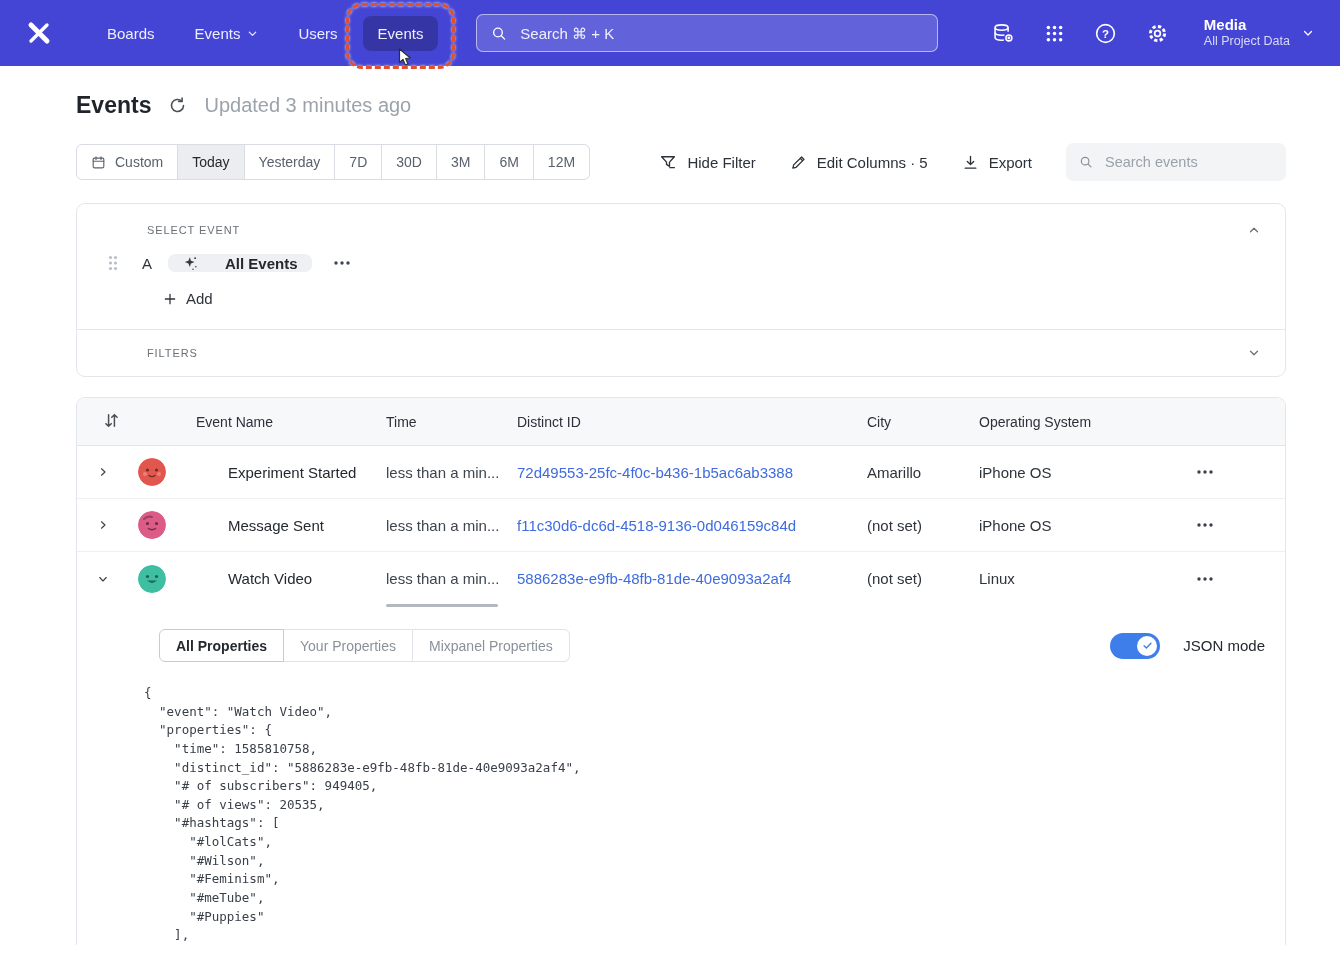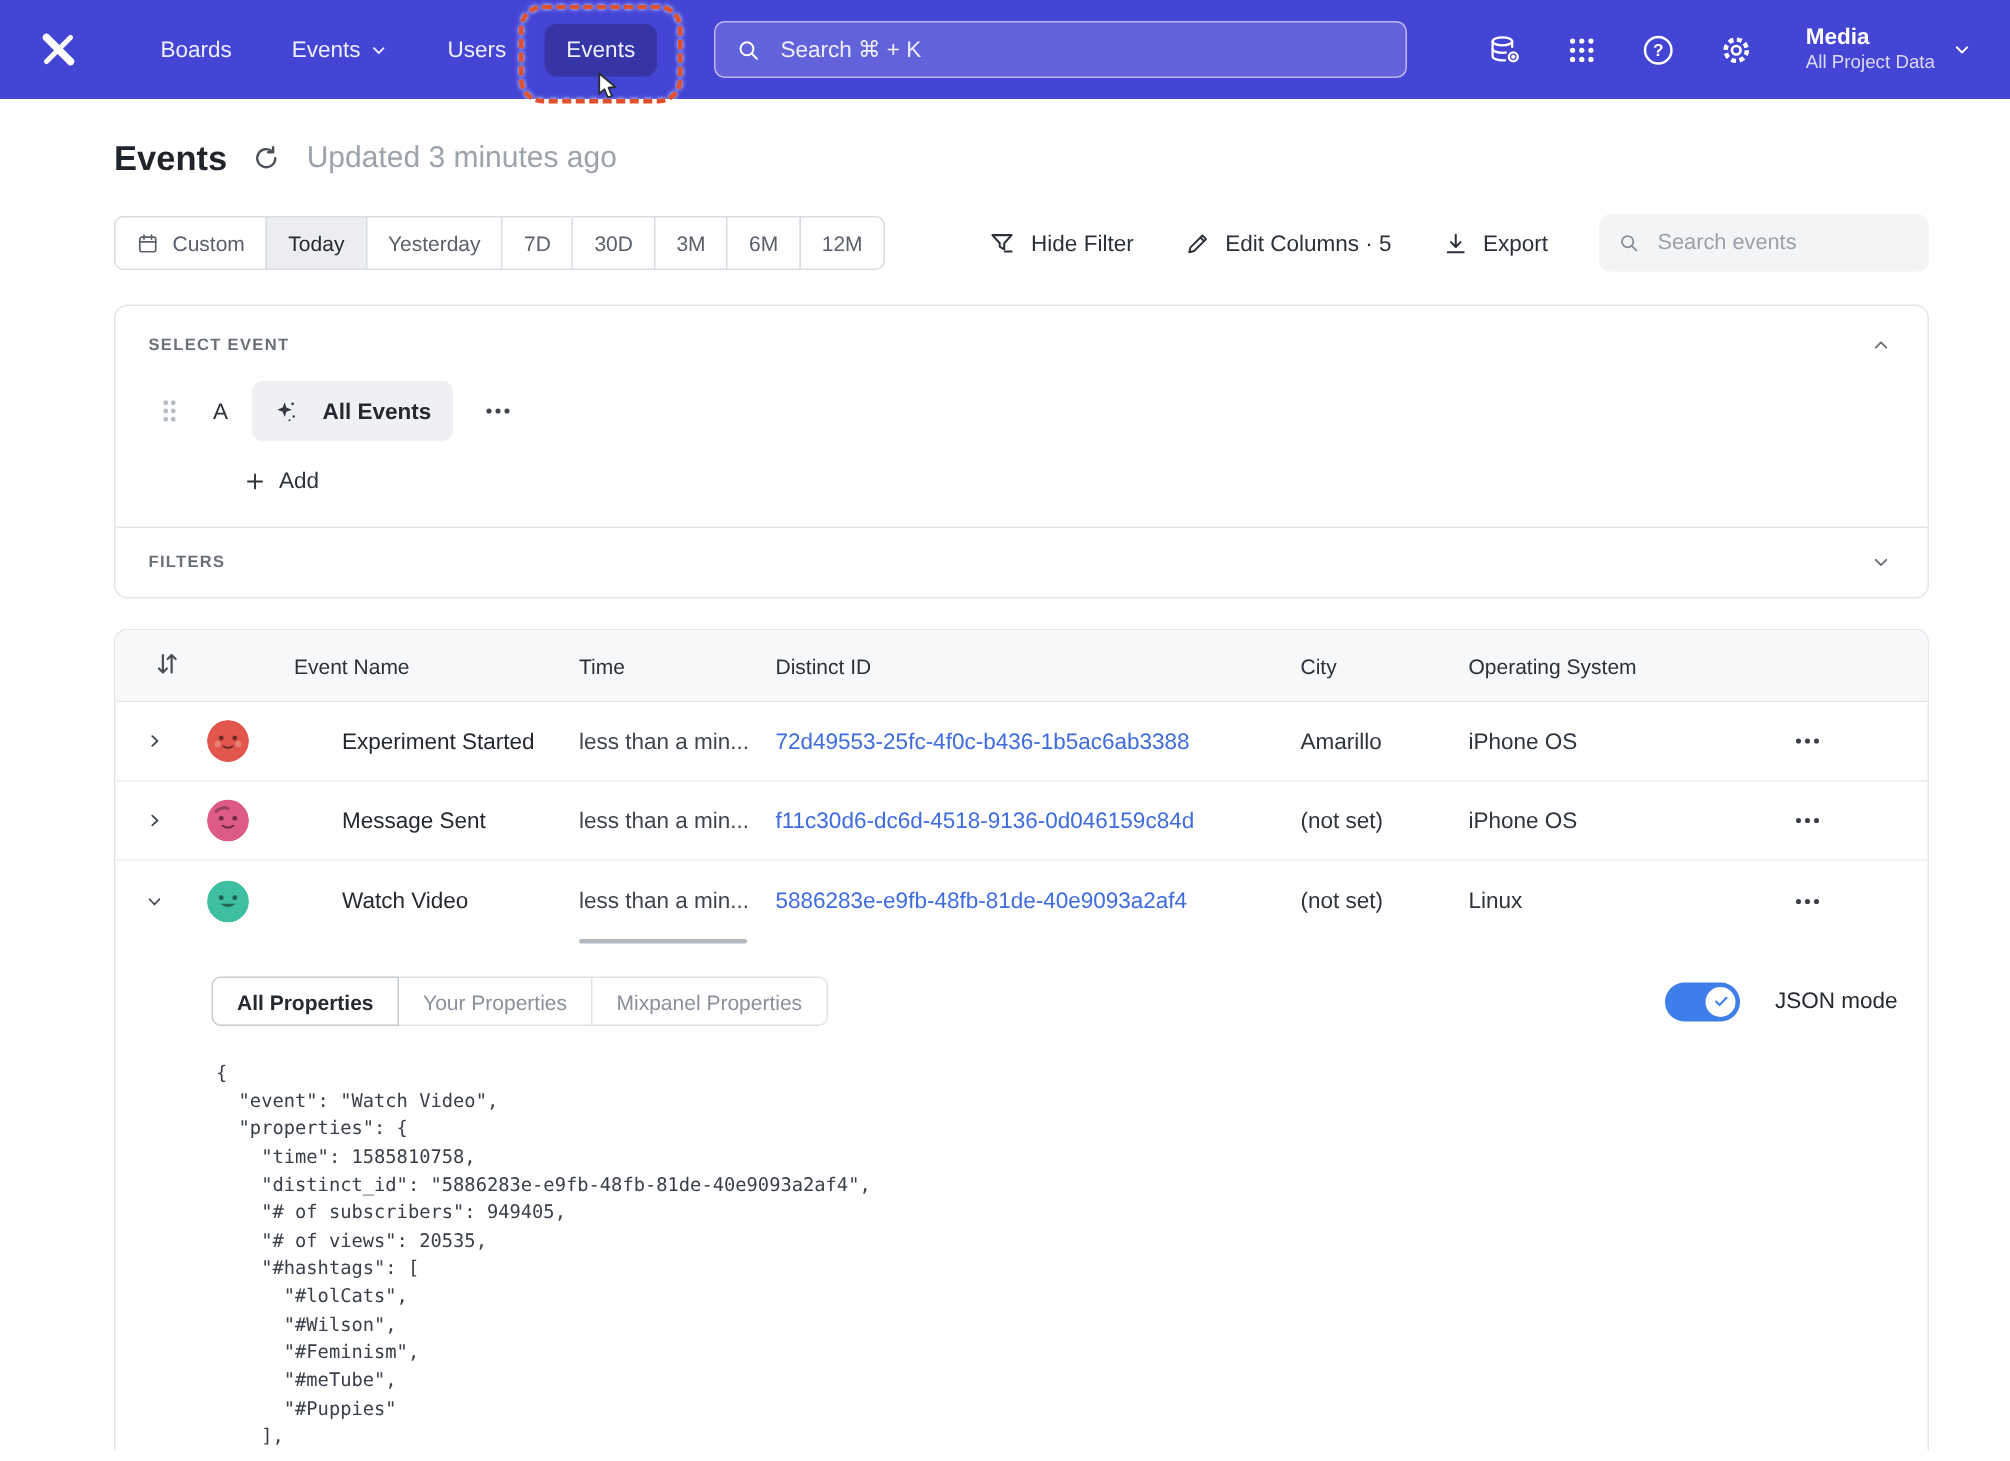--- a/index.html
+++ b/index.html
@@ -76,28 +76,28 @@
   .events-search input {
     background:transparent; border:none; outline:none; font-size:14.5px; width:100%;
     color:#24292F; font-family:inherit;
   }
   .events-search input::placeholder { color:#9AA1A9; }
 
   
   .query-card { border:1px solid #E3E6EA; border-radius:9px; margin-top:22px; }
   .qc-top { padding:17px 22px 22px 22px; }
   .qc-head { display:flex; justify-content:space-between; align-items:center; }
-  .qc-label { font-size:11px; font-weight:700; letter-spacing:.9px; color:#697077; }
+  .qc-label { font-size:11px; font-weight:400; letter-spacing:.9px; color:#697077;margin-left:48px; }
   .chev-btn { cursor:pointer; padding:2px; }
   .event-row { display:flex; align-items:center; margin-top:15px; }
   .drag { margin-left:9px; cursor:grab; }
   .row-letter { width:30px; margin-left:14px; text-align:center; font-size:15px; color:#2E343B; }
   .event-chip {
-    display:flex; align-items:center; gap:16px; background:#EFF0F3; border-radius:7px;
-    height:40px; padding:0 14px; font-size:15px; font-weight:700; color:#24292F;
+    display:flex; align-items:center; gap:26px; background:#EFF0F3; border-radius:7px;
+    height:18px; padding:0 14px; font-size:15px; font-weight:700; color:#24292F;
     margin-left:6px; cursor:pointer;
   }
   .chip-menu { margin-left:18px; cursor:pointer; padding:4px; }
   .add-btn {
     display:flex; align-items:center; gap:9px; margin:18px 0 0 64px;
     font-size:15px; color:#2E343B; font-weight:500; cursor:pointer; width:fit-content;
   }
   .qc-filters {
     border-top:1px solid #E3E6EA; height:47px; display:flex; align-items:center;
     justify-content:space-between; padding:0 22px;
@@ -134,21 +134,21 @@
 
   
   .detail { padding:24px 20px 0 64px; }
   .detail-bar { display:flex; align-items:center; }
   .tabs { display:flex; }
   .tab {
     height:33px; padding:0 16px; display:flex; align-items:center;
     border:1px solid #DFE2E7; margin-left:-1px; font-size:14px; color:#8A919B;
     background:#fff; cursor:pointer; white-space:nowrap;
   }
-  .tab:first-child { border-radius:6px 0 0 6px; margin-left:0; }
+  .tab:first-child { border-radius:6px 0 0 6px; margin-left:18px; }
   .tab:last-child { border-radius:0 6px 6px 0; }
   .tab.active { font-weight:700; color:#24292F; border-color:#C6CBD2; position:relative; z-index:2; }
   .json-toggle-group { margin-left:auto; display:flex; align-items:center; gap:23px; }
   .toggle { width:50px; height:26px; border-radius:13px; background:var(--toggle,#3E7EEB); position:relative; cursor:pointer; }
   .knob {
     position:absolute; right:3px; top:3px; width:20px; height:20px; border-radius:50%;
     background:#fff; display:flex; align-items:center; justify-content:center;
   }
   .json-mode-label { font-size:15px; color:#24292F; }
 

